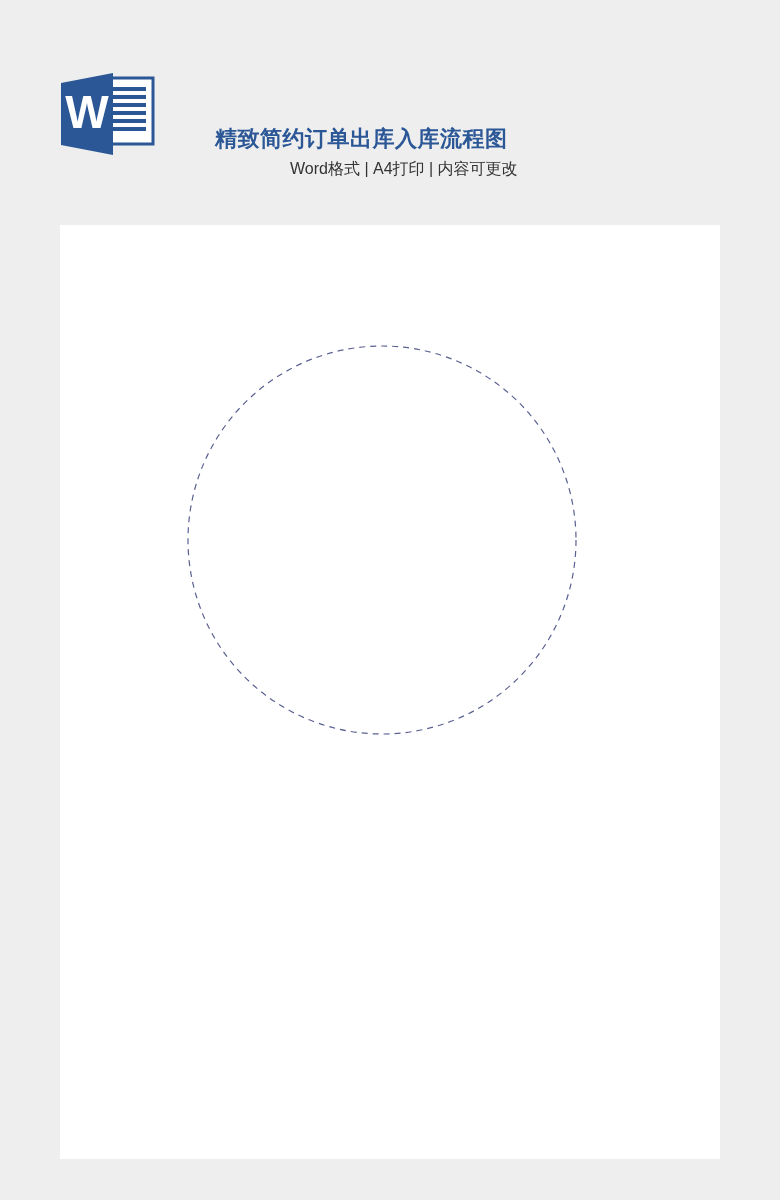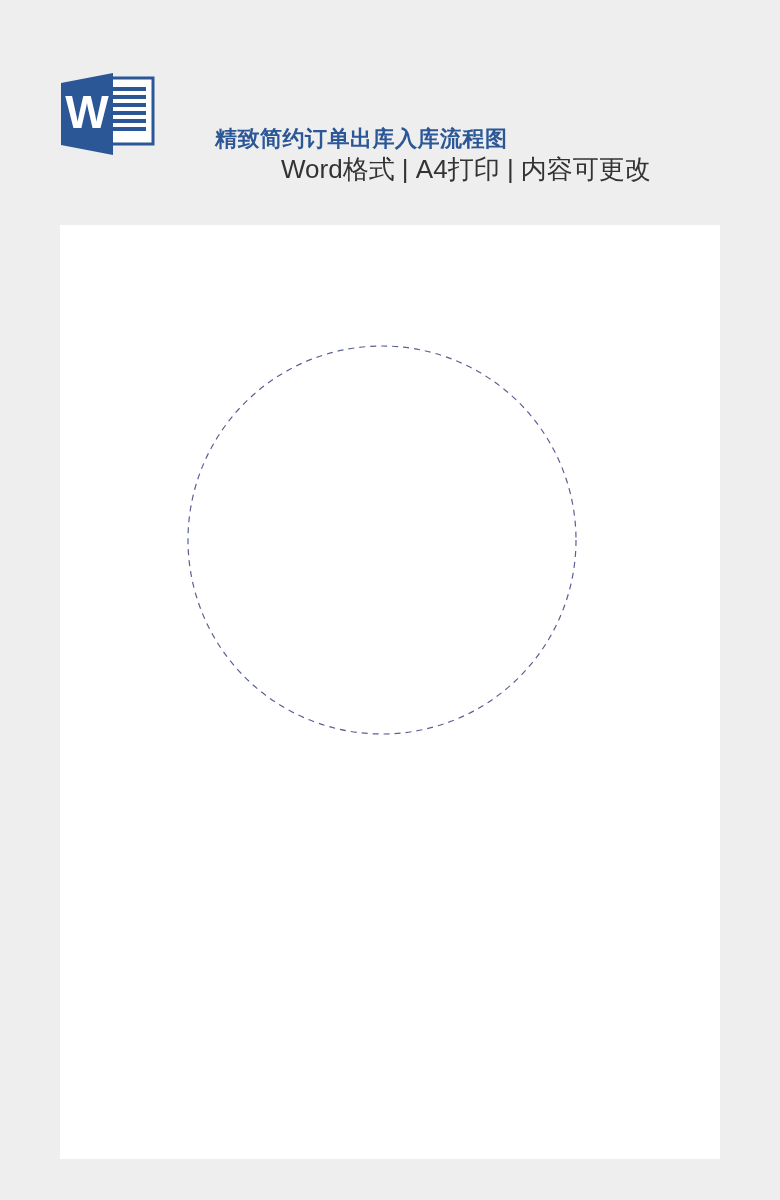--- a/index.html
+++ b/index.html
@@ -1,21 +1,21 @@
 <!DOCTYPE html>
 <html><head>
 <meta charset="utf-8">
 <style>
   html,body{margin:0;padding:0;}
   body{width:780px;height:1200px;background:#eeeeee;font-family:"Liberation Sans",sans-serif;overflow:hidden;position:relative;}
   .page{position:absolute;left:60px;top:225px;width:660px;height:934px;background:#ffffff;}
 
   .hdr-logo{position:absolute;left:58px;top:71px;width:100px;height:86px;}
   .hdr-title{position:absolute;left:215px;top:96px;font-size:22px;font-weight:bold;color:#2b5797;letter-spacing:0.5px;line-height:38px;white-space:nowrap;margin-top:24px;}
-  .hdr-sub{position:absolute;left:281px;top:155px;font-size:26px;color:#333333;line-height:28px;white-space:nowrap;}
+  .hdr-sub{position:absolute;left:290px;top:155px;font-size:16px;color:#333333;line-height:28px;white-space:nowrap;}
 
   .diagram{position:absolute;left:0;top:0;width:780px;height:1200px;}
 </style>
 </head>
 <body>
 
 <div class="page"></div>
 
 <div class="hdr-logo">
   <svg viewBox="0 0 100 86" width="100" height="86">

